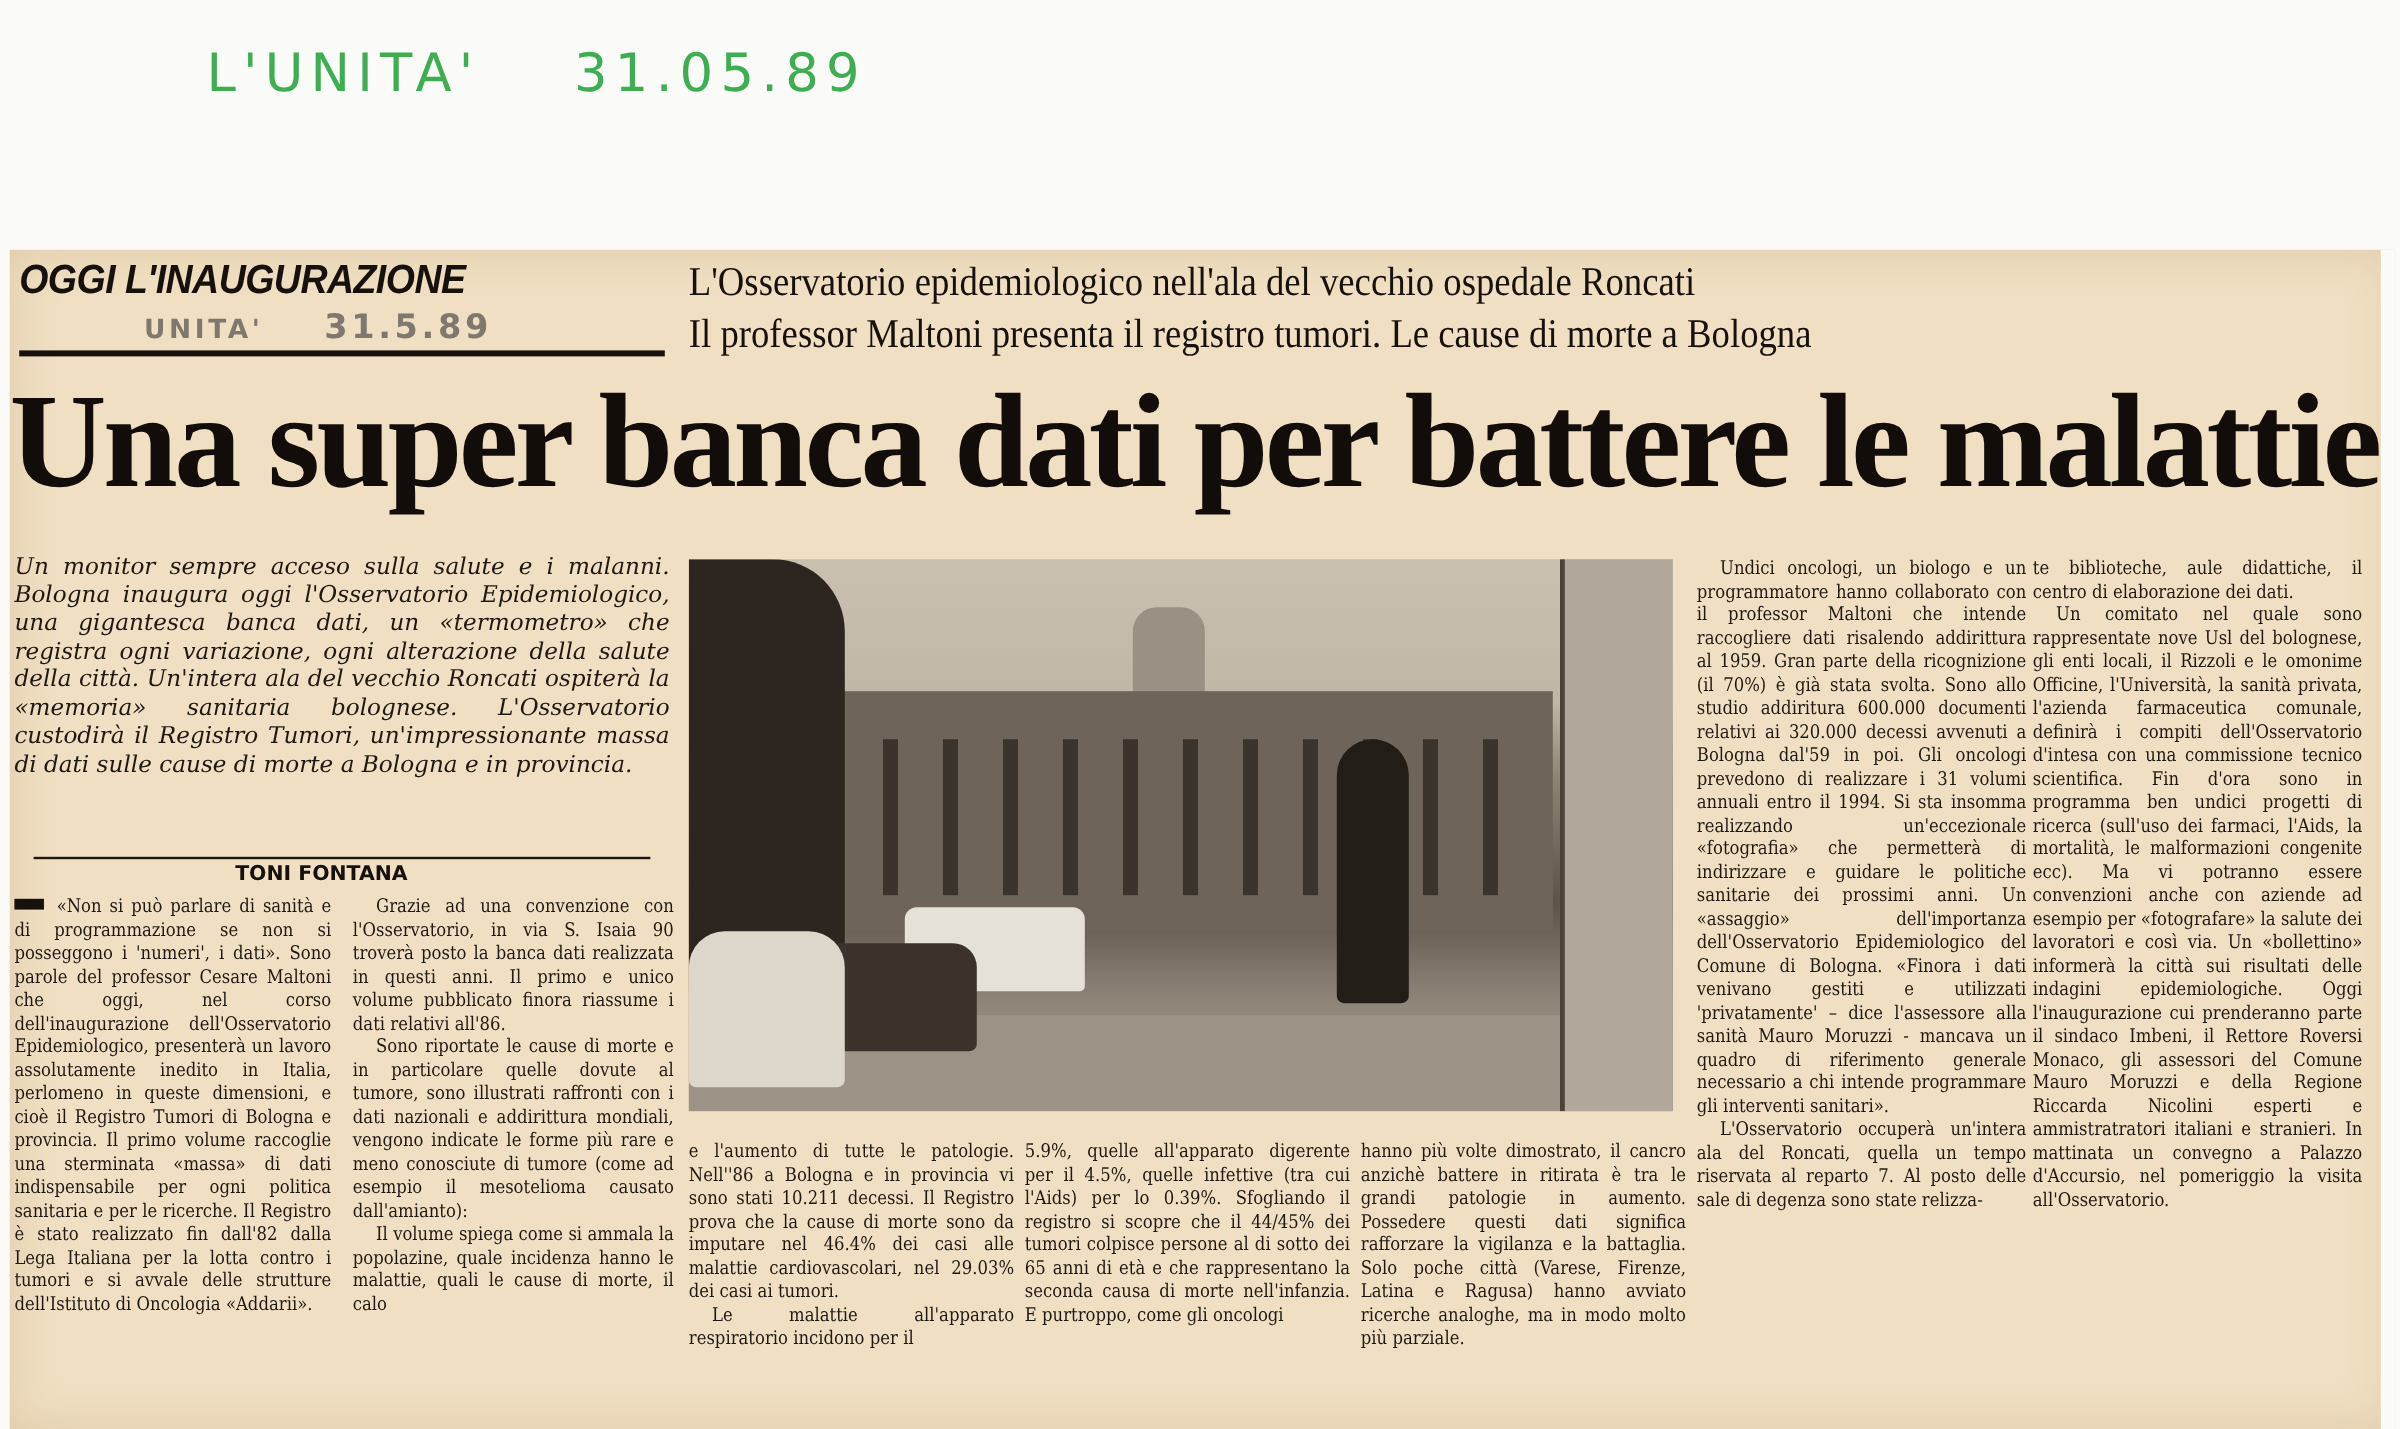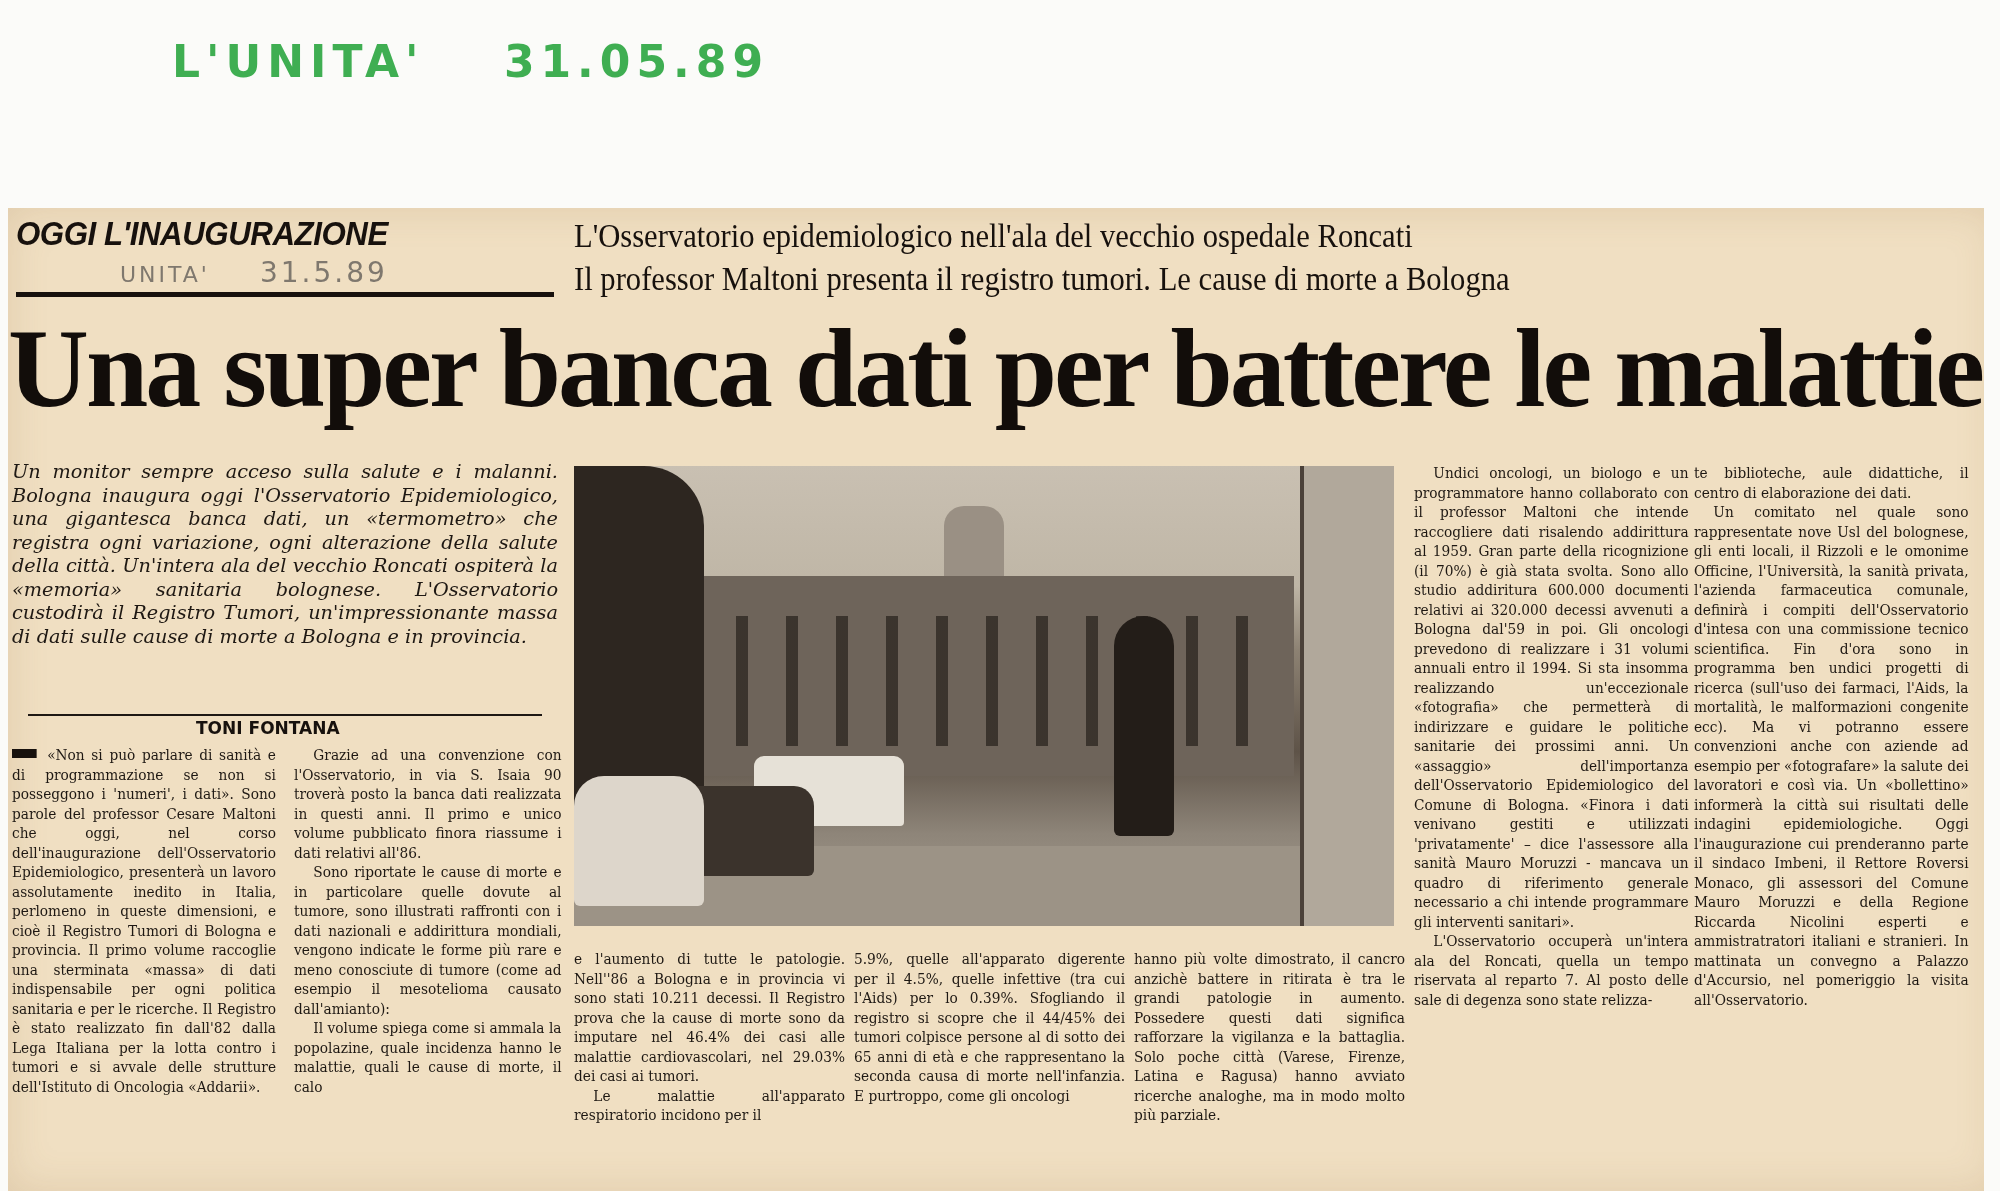--- a/index.html
+++ b/index.html
@@ -4,21 +4,21 @@
   <style>
     html, body { margin: 0; padding: 0; }
     body {
       width: 2000px; height: 1191px; position: relative; overflow: hidden;
       background: #fbfbf9;
       font-family: "Liberation Serif", serif;
       color: #1d1712;
     }
     .handwritten-top {
       position: absolute; left: 172px; top: 36px;
-      font-family: "DejaVu Sans", sans-serif; font-weight: 700;
+      font-family: "DejaVu Sans", sans-serif; font-weight: 400;
       font-size: 44px; letter-spacing: 6px; color: #3fae52;
     }
     .handwritten-top .date { margin-left: 58px; }
     .clip {
       position: absolute; left: 8px; top: 208px; width: 1988px; height: 983px;
       background: #f0dfc2;
       box-shadow: inset 0 0 40px rgba(150,110,60,0.18);
     }
     .clip::after {
       content: ""; position: absolute; right: 0; top: 0; width: 12px; height: 100%;
@@ -27,20 +27,21 @@
     .kicker {
       position: absolute; left: 8px; top: 6px;
       font-family: "Liberation Sans", sans-serif; font-weight: 700; font-style: italic;
       font-size: 34px; letter-spacing: -0.5px; color: #17110d;
       transform: scaleX(0.92); transform-origin: left;
     }
     .pencil-note {
       position: absolute; left: 112px; top: 48px;
       font-family: "DejaVu Sans", sans-serif; font-size: 22px; color: #7f786e;
       letter-spacing: 3px;
+      font-weight: bold;
     }
     .pencil-note .d { margin-left: 40px; font-size: 28px; }
     .kicker-rule {
       position: absolute; left: 8px; top: 84px; width: 538px; height: 5px; background: #17110d;
     }
     .deck {
       position: absolute; left: 566px; top: 6px;
       font-size: 34px; line-height: 43px; color: #17110d;
       transform: scaleX(0.9); transform-origin: left;
       white-space: nowrap;

